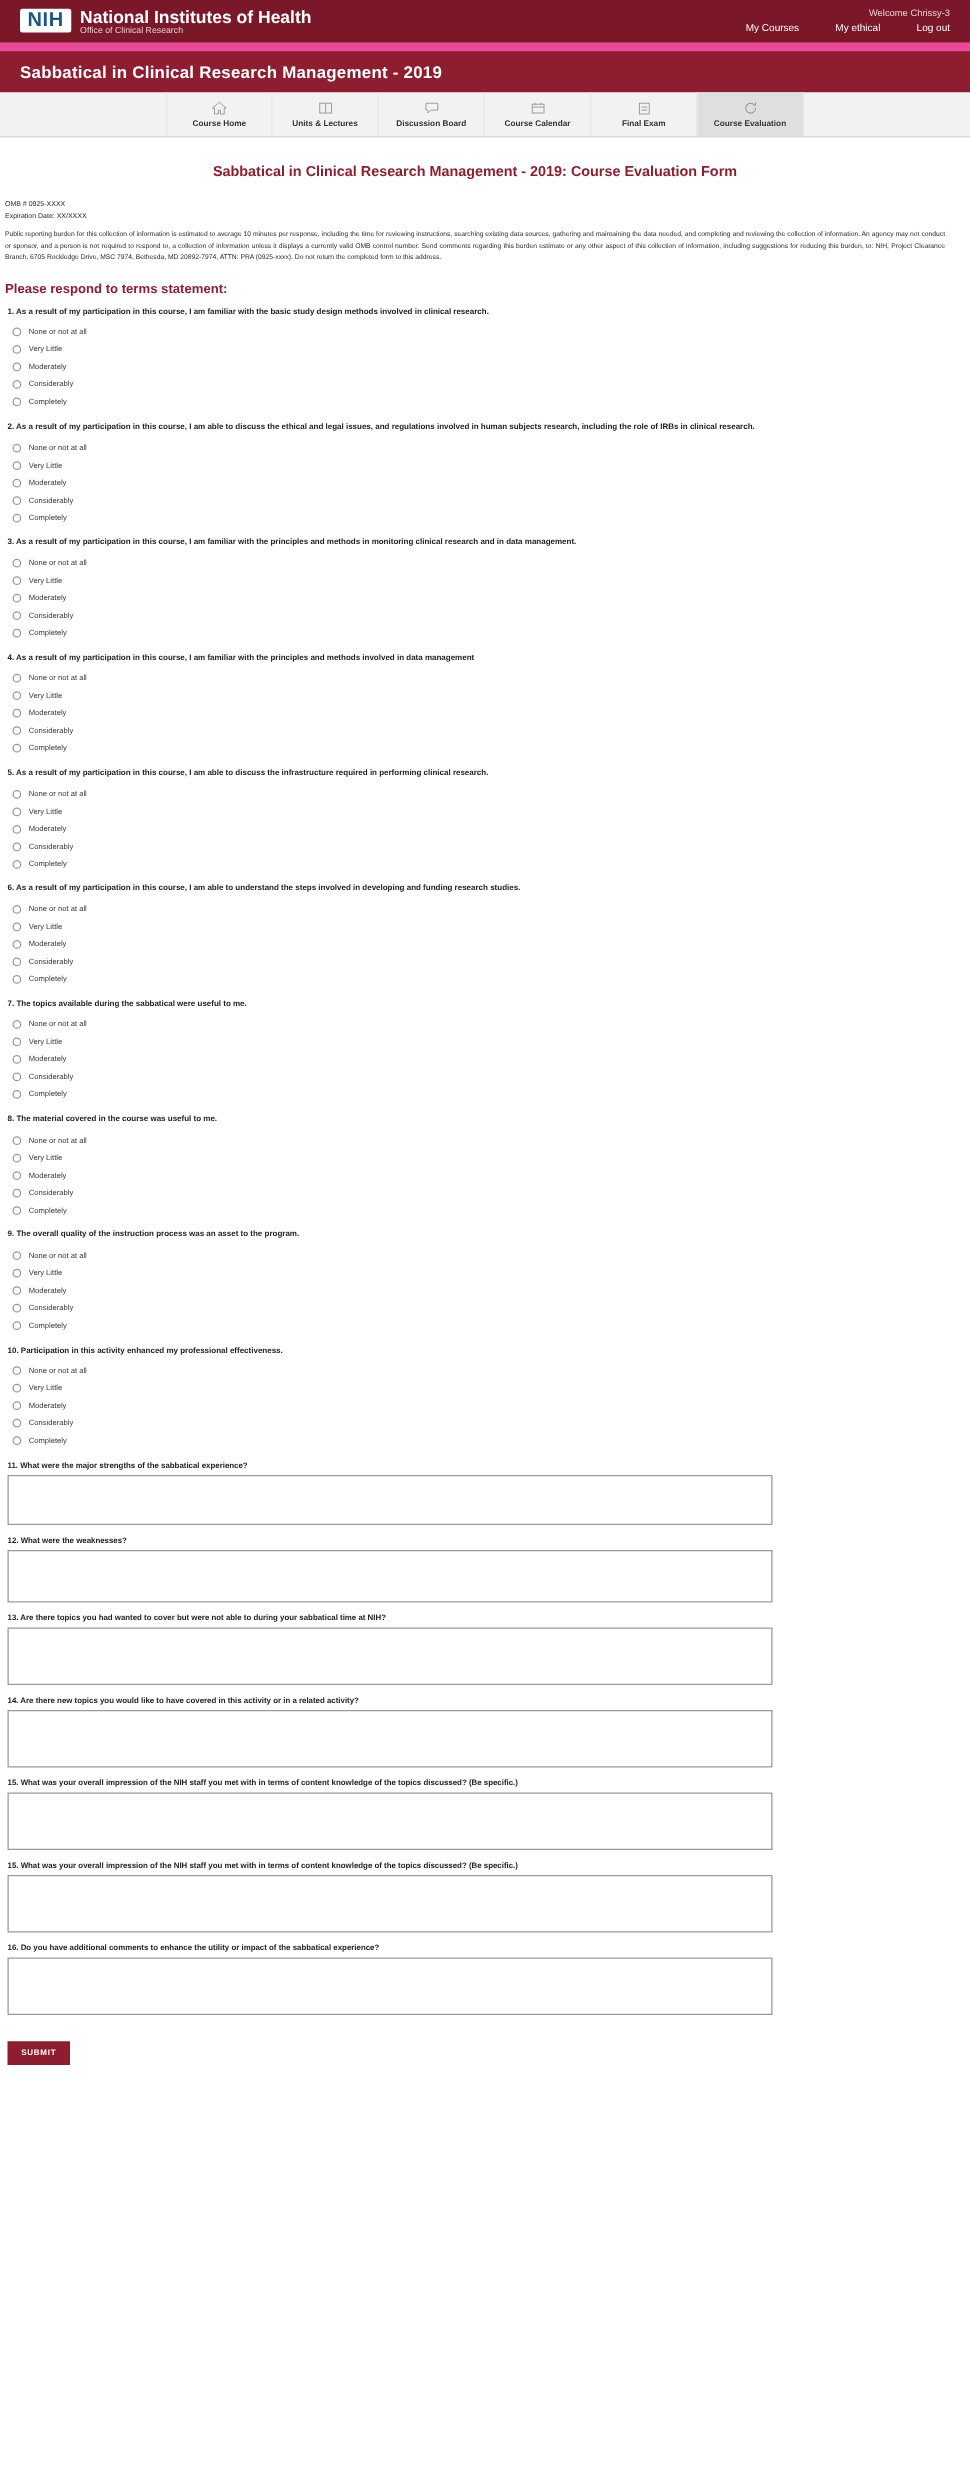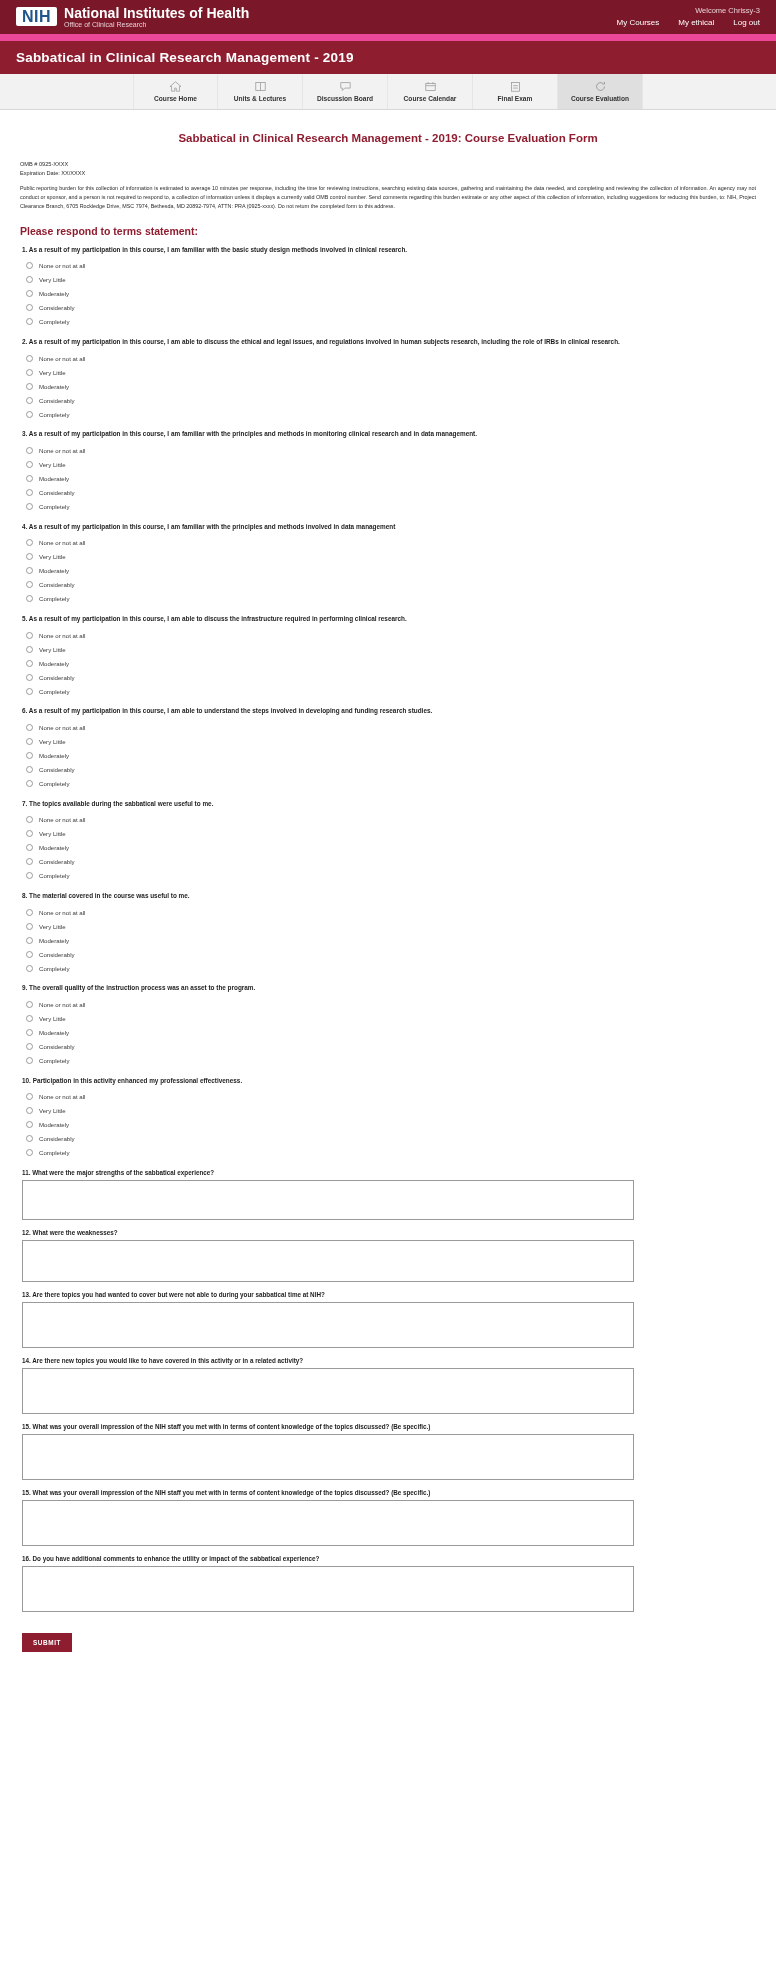--- a/index.html
+++ b/index.html
@@ -43,21 +43,21 @@
   .nih-text-block { line-height: 1.15; }
   .nih-title { color: #fff; font-size: 14px; font-weight: bold; }
   .nih-sub { color: #e6cfd4; font-size: 7px; }
 
   .topbar-right {
     margin-left: auto;
     text-align: right;
     line-height: 1.25;
   }
   .welcome { color: #e8d2d7; font-size: 7.5px; }
-  .toplinks { display: flex; gap: 19px; justify-content: flex-end; margin-top: 2px; }
+  .toplinks { display: flex; gap: 29px; justify-content: flex-end; margin-top: 2px; }
   .toplinks a { color: #ffffff; font-size: 8px; text-decoration: none; }
 
   
   .course-bar {
     background: #8f1d30;
     padding: 9px 16px;
     border-top: 7px solid #ec4899;
   }
   .course-bar h1 {
     margin: 0;
@@ -88,21 +88,21 @@
     gap: 2px;
     border-right: 1px solid #e6e6e6;
   }
   .navtab:first-child { border-left: 1px solid #e6e6e6; }
   .navtab.active { background: #dfdfdf; }
   .navtab .ico { opacity: .55; display:block; }
   .navtab .lbl { font-weight: bold; font-size: 6.6px; }
 
   
   .page {
-    padding: 14px 20px 30px 20px;
+    padding: 14px 20px 30px 4px;
   }
   .form-title {
     color: #8f1d30;
     font-size: 11.5px;
     font-weight: bold;
     text-align: center;
     margin: 8px 0 16px 0;
   }
   .omb {
     font-size: 5.6px;

